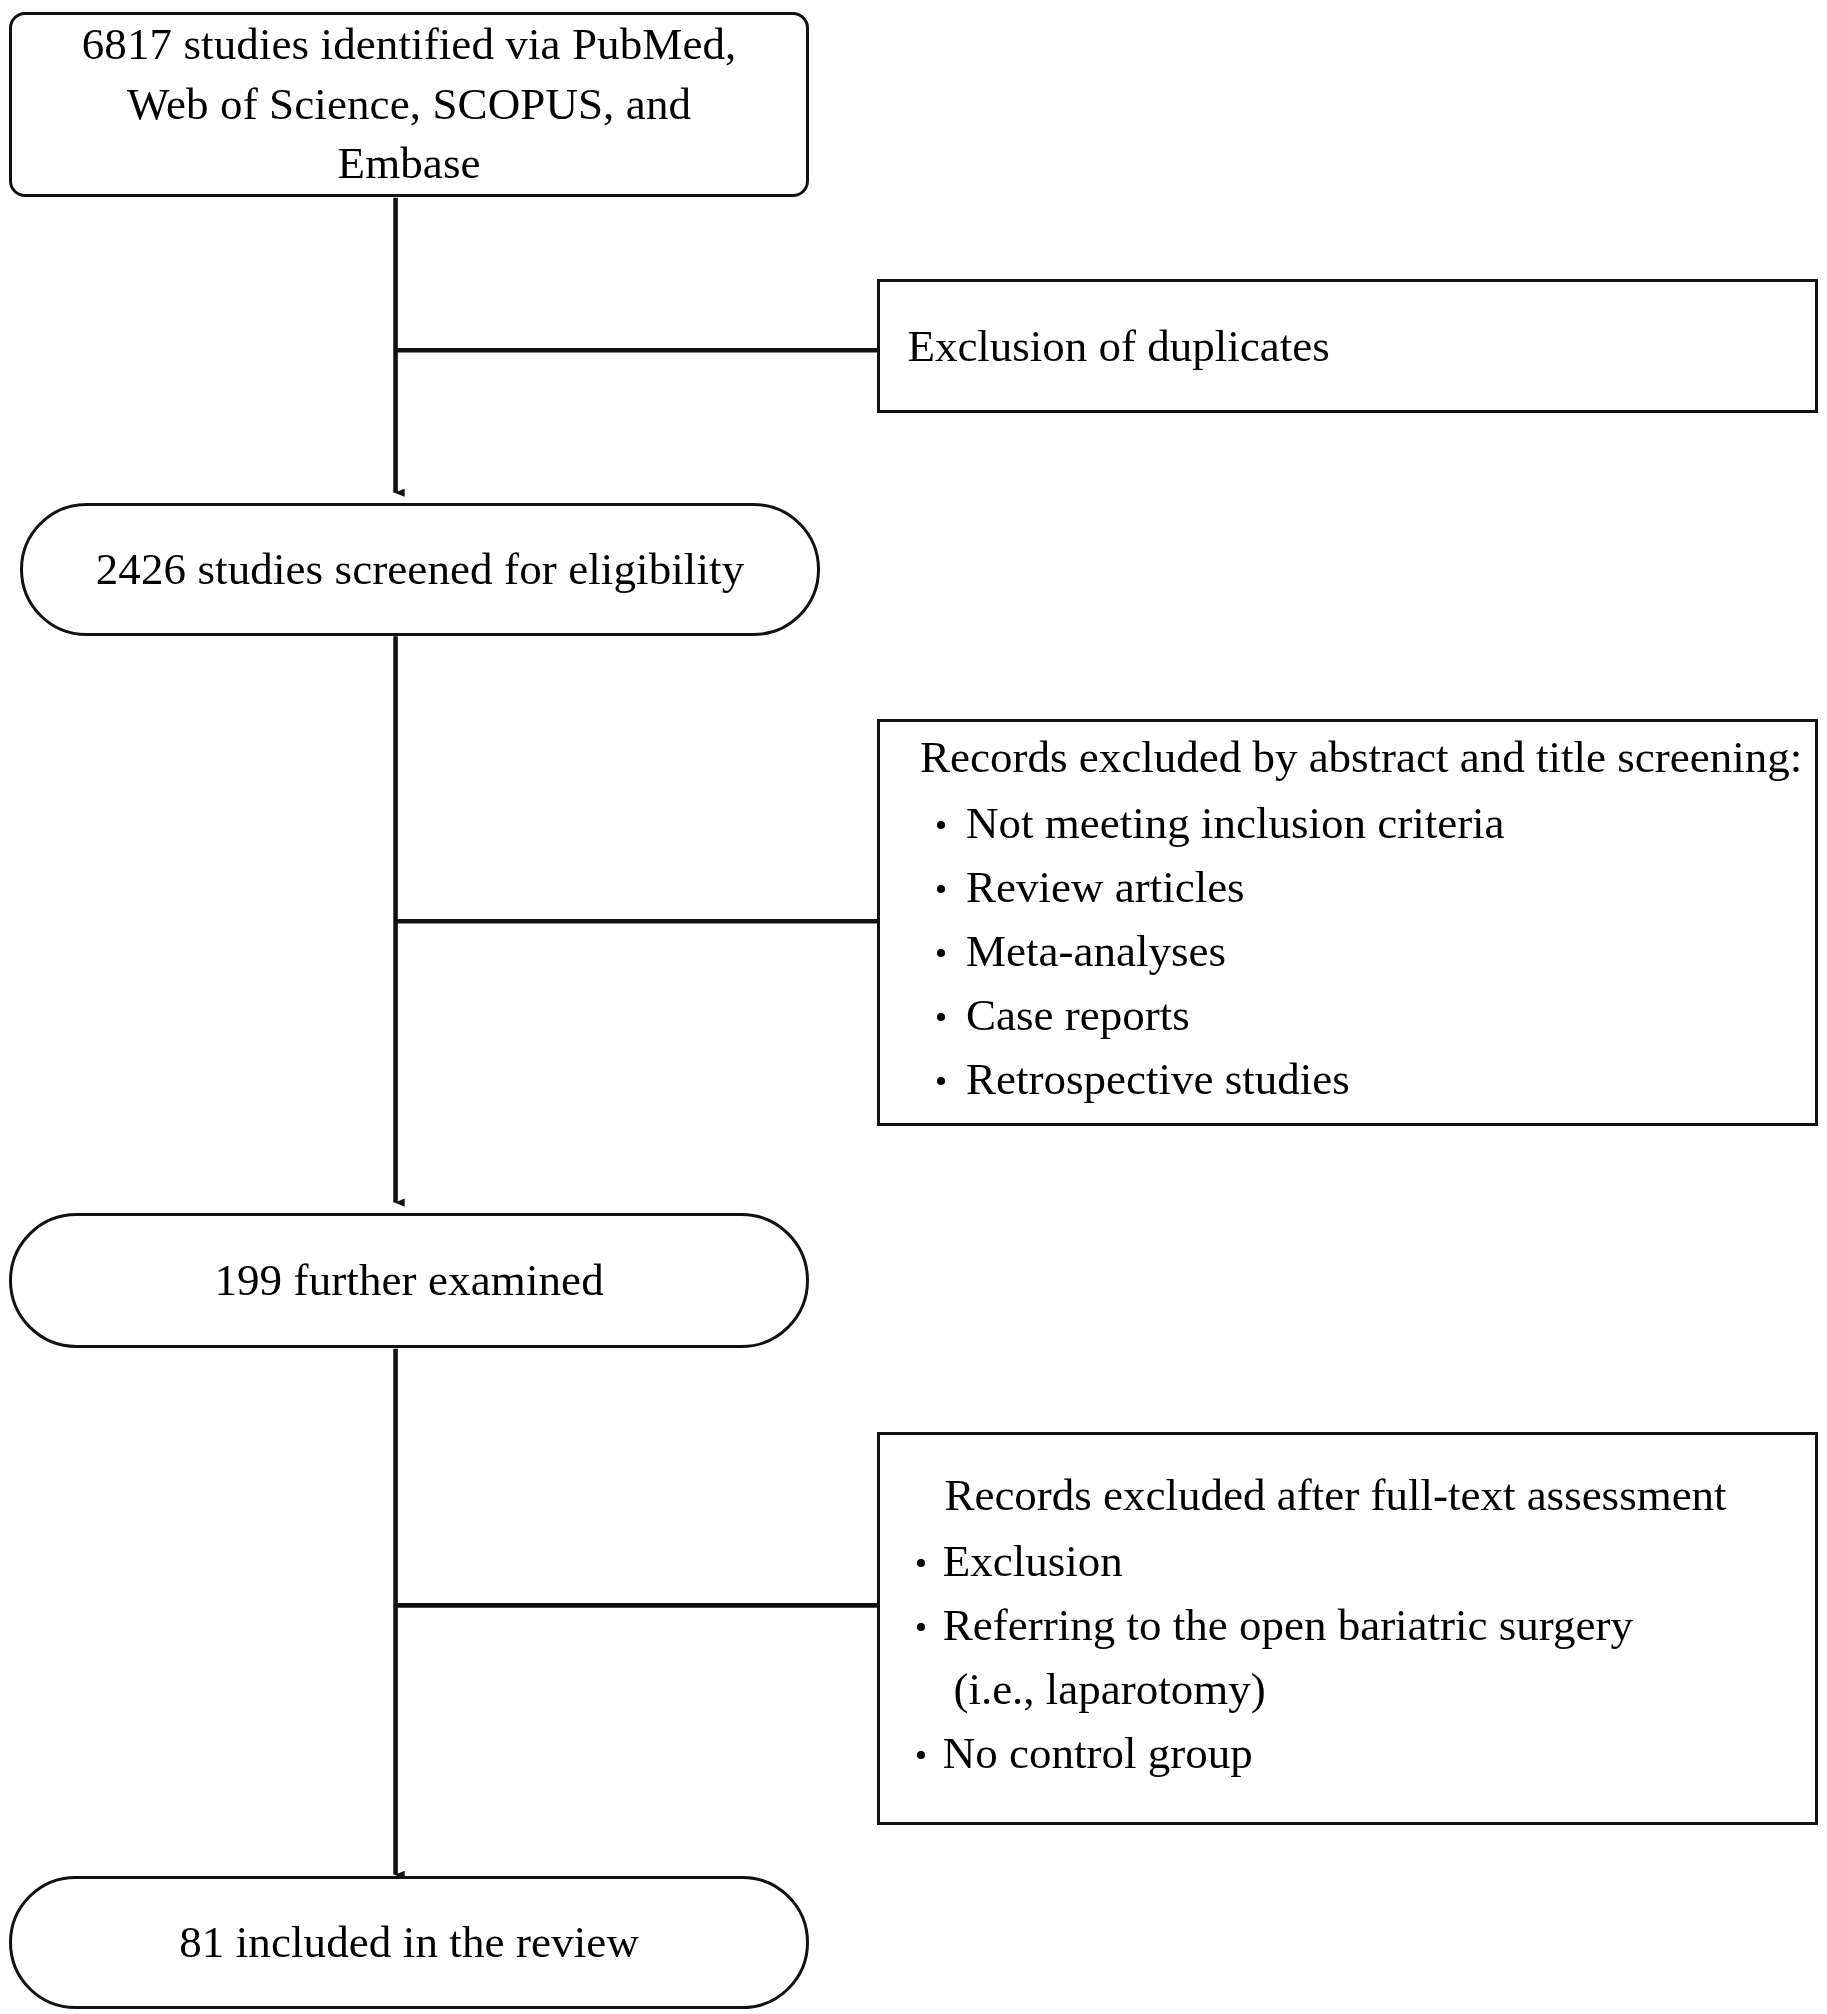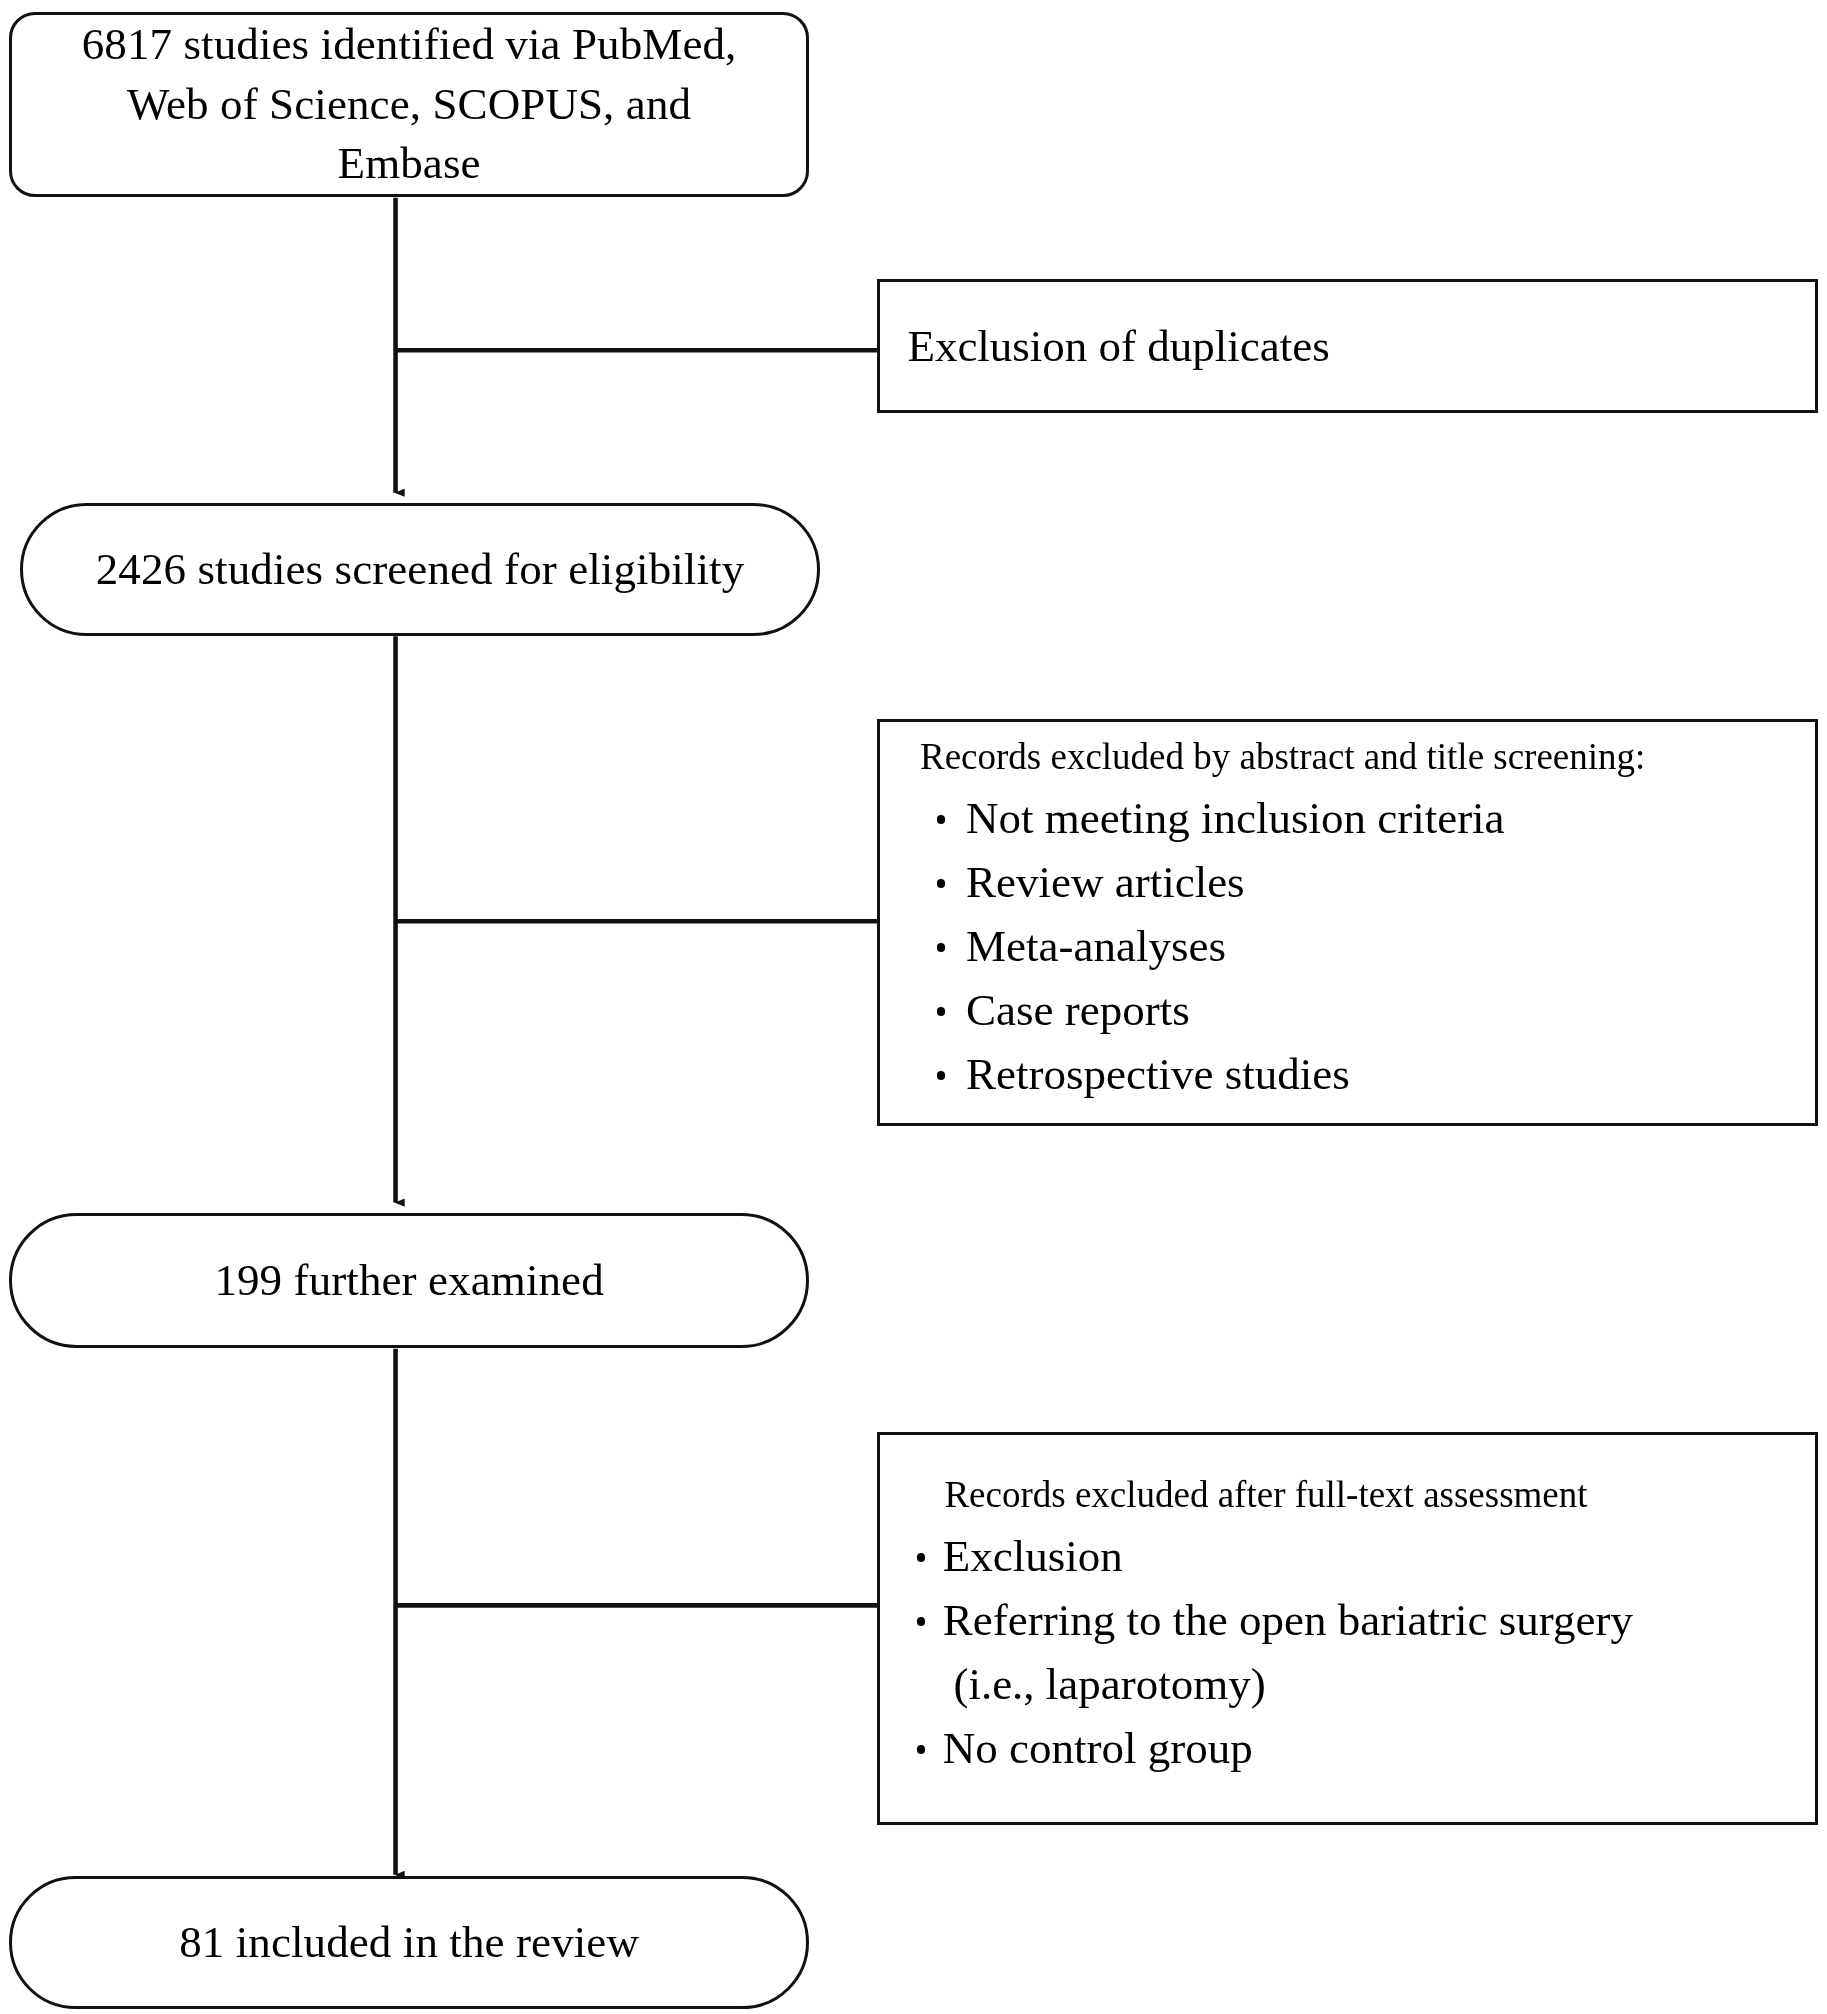--- a/index.html
+++ b/index.html
@@ -57,21 +57,21 @@
     width: 100%;
     padding: 0 27.4px;
     box-sizing: border-box;
   }
   .excl-inner {
     padding: 0 0 0 40px;
     box-sizing: border-box;
     width: 100%;
   }
   .excl-heading {
-    font-size: 37px;
+    font-size: 45px;
     line-height: 1.3;
     margin-bottom: 4.6px;
   }
   .excl-heading.indented {
     padding-left: 37px;
   }
   .excl-list {
     list-style: none;
     margin: 8px;
     padding: 0;
@@ -121,21 +121,21 @@
 
     <line x1="433" y1="696" x2="433" y2="1316" stroke="#111111" stroke-width="5" marker-end="url(#arrowhead)"></line>
 
     <line x1="433" y1="1008" x2="960" y2="1008" stroke="#111111" stroke-width="5"></line>
 
     <line x1="433" y1="1476" x2="433" y2="2052" stroke="#111111" stroke-width="5" marker-end="url(#arrowhead)"></line>
 
     <line x1="433" y1="1757" x2="960" y2="1757" stroke="#111111" stroke-width="5"></line>
   </svg>
 
-  <div class="node stage" style="left:9.1px; top:12px; width:800px; height:185px; border-radius:26px;">
+  <div class="node stage" style="left:9.1px; top:12px; width:800px; height:185px; border-radius:16px;">
     <div class="stage-text">6817 studies identified via PubMed,
 Web of Science, SCOPUS, and Embase</div>
   </div>
 
   <div class="node exclusion" style="left:877px; top:279px; width:941px; height:134px;">
     <div class="excl-centered">Exclusion of duplicates</div>
   </div>
 
   <div class="node stage" style="left:20px; top:503px; width:800px; height:133px;">
     <div class="stage-text">2426 studies screened for eligibility</div>

